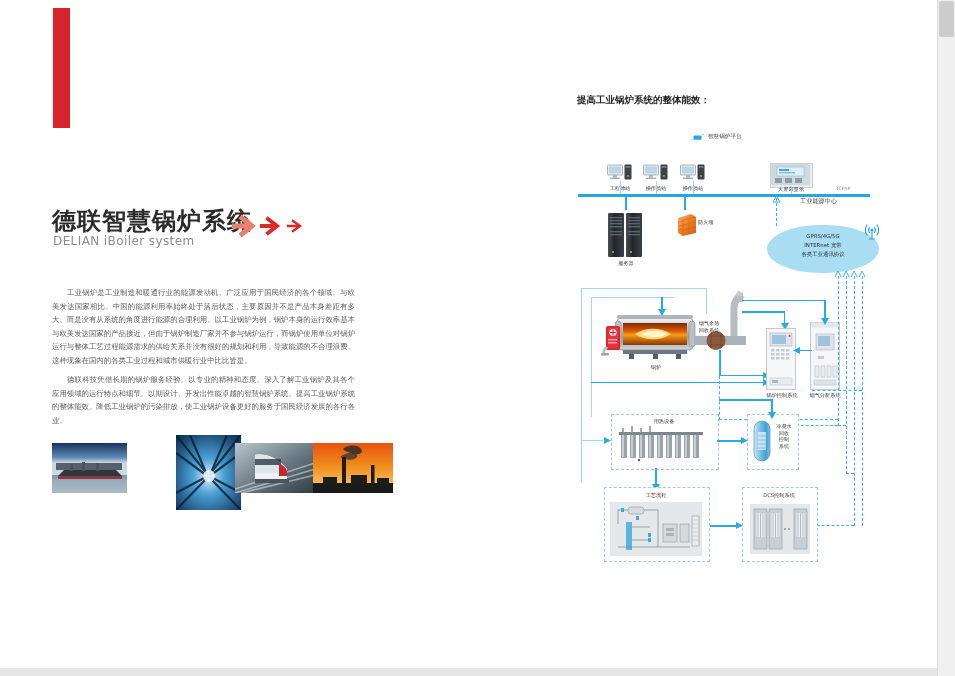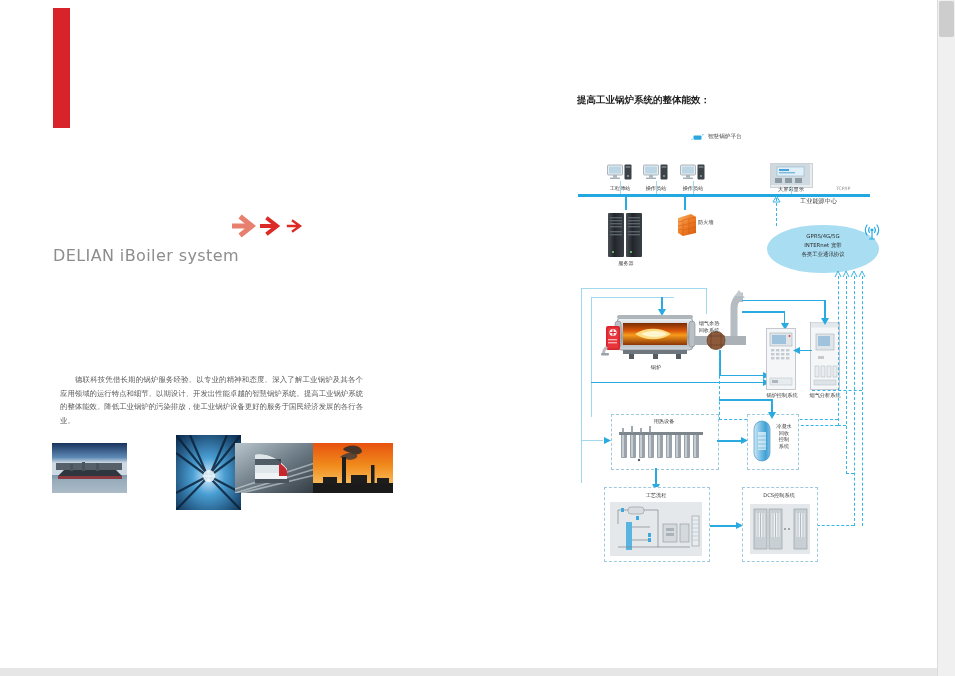--- a/index.html
+++ b/index.html
@@ -5,25 +5,25 @@
   html,body{margin:0;padding:0;background:#e6e6e6;}
   body{font-family:"DejaVu Sans","Liberation Sans",sans-serif;}
   .viewport{position:relative;width:955px;height:676px;overflow:hidden;background:#e6e6e6;}
   .page{position:absolute;left:0;top:0;width:938px;height:668px;background:#fff;}
   .scrollbar{position:absolute;right:0;top:0;width:17px;height:676px;background:#f0f0f0;border-left:1px solid #dcdcdc;}
   .scroll-thumb{position:absolute;right:1px;top:1px;width:15px;height:36px;background:#cdcdcd;border-radius:2px;}
 
   
   .red-bar{position:absolute;left:53px;top:8px;width:17px;height:120px;background:#d8232a;}
   .title-zh{position:absolute;left:52px;top:205px;font-size:24px;font-weight:bold;color:#2b2b2b;letter-spacing:1px;white-space:nowrap;}
-  .title-en{position:absolute;left:53px;top:234px;font-size:16px;color:#8d8d8d;letter-spacing:.4px;white-space:nowrap;margin-top:12px;}
+  .title-en{position:absolute;left:53px;top:234px;font-size:12px;color:#8d8d8d;letter-spacing:.4px;white-space:nowrap;}
   .arrows{position:absolute;left:232px;top:212px;width:80px;height:28px;}
   .para{position:absolute;font-size:7.4px;line-height:13.6px;color:#5a5a5a;text-align:justify;text-indent:15px;}
   #para1{left:52px;top:286px;width:303px;}
-  #para2{left:52px;top:373px;width:303px;margin-left:8px;}
+  #para2{left:52px;top:373px;width:303px;}
 
   .photos{position:absolute;left:52px;top:443px;width:306px;height:85px;}
   .photo{position:absolute;overflow:hidden;}
   .ph1{left:0px;top:0px;width:75px;height:50px;}
   .ph2{left:124px;top:-8px;width:65px;height:75px;}
   .ph3{left:183px;top:0px;width:80px;height:50px;}
   .ph4{left:261px;top:0px;width:80px;height:50px;}
 
   
   .diag-title{position:absolute;left:577px;top:94px;font-size:9.5px;font-weight:bold;color:#1f1f1f;white-space:nowrap;}
@@ -48,28 +48,30 @@
   .grayblock{position:absolute;background:#e9ecee;border:1px solid #ccd2d6;}
 </style>
 </head>
 <body>
 
 <div class="viewport">
  <div class="page">
 
   <div class="red-bar"></div>
 
+  <div class="title-zh">德联智慧锅炉系统</div>
   <div class="title-en">DELIAN iBoiler system</div>
 
   <svg class="arrows" viewBox="0 0 80 28">
     <path d="M2 14 L16 14 M10 6 L20 14 L10 22" stroke="#e8806f" stroke-width="5" fill="none" stroke-linecap="square"></path>
     <path d="M30 14 L42 14 M36 7 L45 14 L36 21" stroke="#dc2b26" stroke-width="4" fill="none" stroke-linecap="square"></path>
     <path d="M56 14 L66 14 M61 9 L68 14 L61 19" stroke="#dc2b26" stroke-width="2.4" fill="none" stroke-linecap="square"></path>
   </svg>
 
+  <div class="para" id="para1">工业锅炉是工业制造和暖通行业的能源发动机。广泛应用于国民经济的各个领域。与欧美发达国家相比。中国的能源利用率始终处于落后状态，主要原因并不是产品本身差距有多大。而是没有从系统的角度进行能源的合理利用。以工业锅炉为例，锅炉本身的运行效率基本与欧美发达国家的产品接近，但由于锅炉制造厂家并不参与锅炉运行，而锅炉使用单位对锅炉运行与整体工艺过程能源需求的供给关系并没有很好的规划和利用，导致能源的不合理浪费。这种现象在国内的各类工业过程和城市供暖行业中比比皆是。</div>
   <div class="para" id="para2">德联科技凭借长期的锅炉服务经验。以专业的精神和态度。深入了解工业锅炉及其各个应用领域的运行特点和细节。以期设计、开发出性能卓越的智慧锅炉系统。提高工业锅炉系统的整体能效。降低工业锅炉的污染排放，使工业锅炉设备更好的服务于国民经济发展的各行各业。</div>
 
   <div class="photos">
 
     <div class="photo ph1">
       <svg width="75" height="50" viewBox="0 0 75 50">
         <defs>
               <linearGradient id="sky1" x1="0" y1="0" x2="0" y2="1">
           <stop offset="0" stop-color="#18335c"></stop>
                 <stop offset="0.45" stop-color="#5d89b5"></stop>

